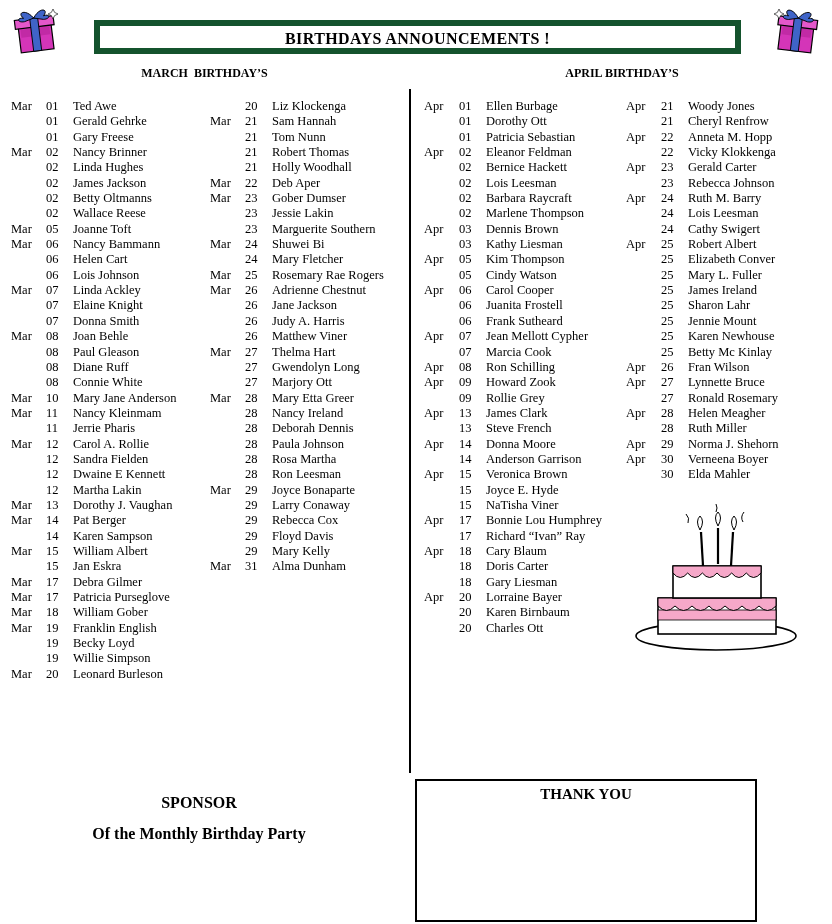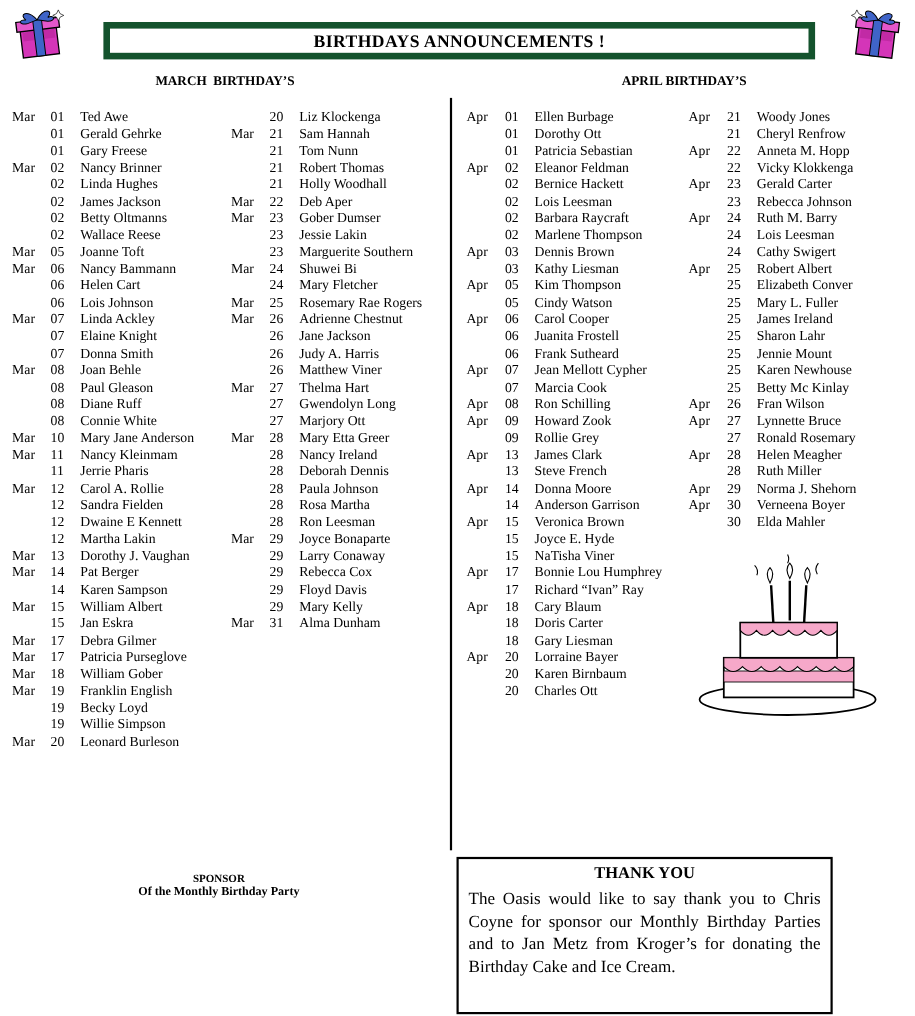--- a/index.html
+++ b/index.html
@@ -23,22 +23,22 @@
   .divider { position:absolute; left:409px; top:89px; height:684px; width:0; border-left:2px solid #000; }
   .list { position:absolute; font-size:12.5px; }
   .row { display:flex; height:15.35px; line-height:15.35px; white-space:nowrap; }
   .row .m { width:35px; }
   .row .d { width:27px; }
   #march-col1 { left:11px;  top:99px; }
   #march-col2 { left:210px; top:99px; }
   #april-col1 { left:424px; top:99px; }
   #april-col2 { left:626px; top:99px; }
   .sponsor { position:absolute; left:0; top:794px; width:398px; text-align:center; font-weight:bold; }
-  .sponsor .l1 { font-size:10px; }
-  .sponsor .l2 { font-size:11px; }
+  .sponsor .l1 { font-size:16px; margin-bottom:13px; }
+  .sponsor .l2 { font-size:16px; }
   .thanks-box {
     position:absolute; left:415px; top:779px; width:342px; height:143px;
     border:2px solid #000; padding:5px 9px 0 9px; background:#fff;
   }
   .thanks-title { text-align:center; font-weight:bold; font-size:15px; margin-bottom:5px; }
   .thanks-body { font-size:15.5px; text-align:justify; line-height:1.33; }
   .cake { position:absolute; left:626px; top:496px; width:185px; height:168px; }
   svg { display:block; width:100%; height:100%; }
 </style>
 </head>
@@ -765,14 +765,13 @@
   </svg>
 </div>
 
 <div class="sponsor">
   <div class="l1">SPONSOR</div>
   <div class="l2">Of the Monthly Birthday Party</div>
 </div>
 
 <div class="thanks-box">
   <div class="thanks-title">THANK YOU</div>
-  <div class="thanks-body">The Oasis would like to say thank you to Chris Coyne for sponsor our Monthly Birthday Parties and to Jan Metz from Kroger’s for donating the Birthday Cake and Ice Cream.</div>
 </div>
 
 </body></html>

